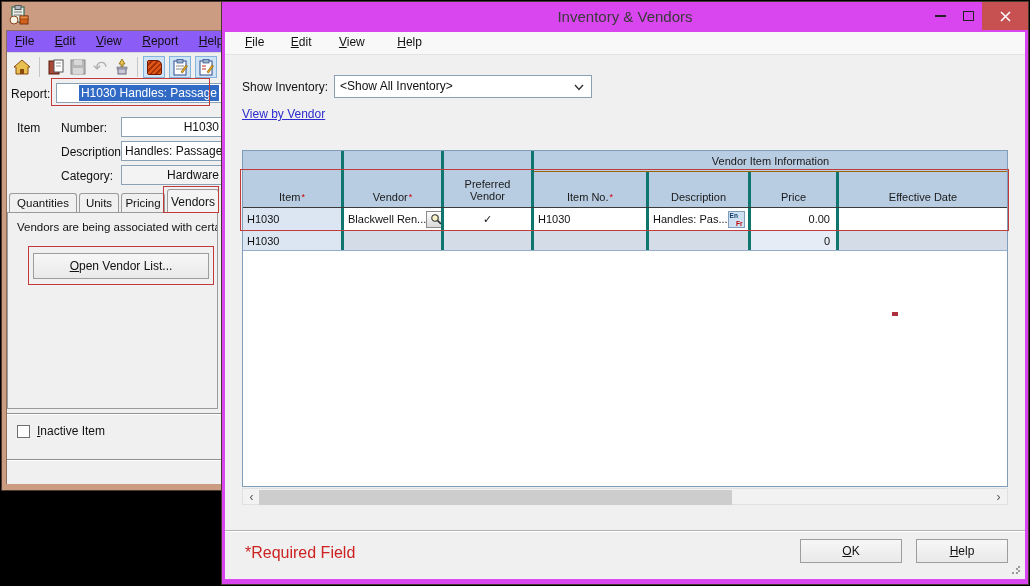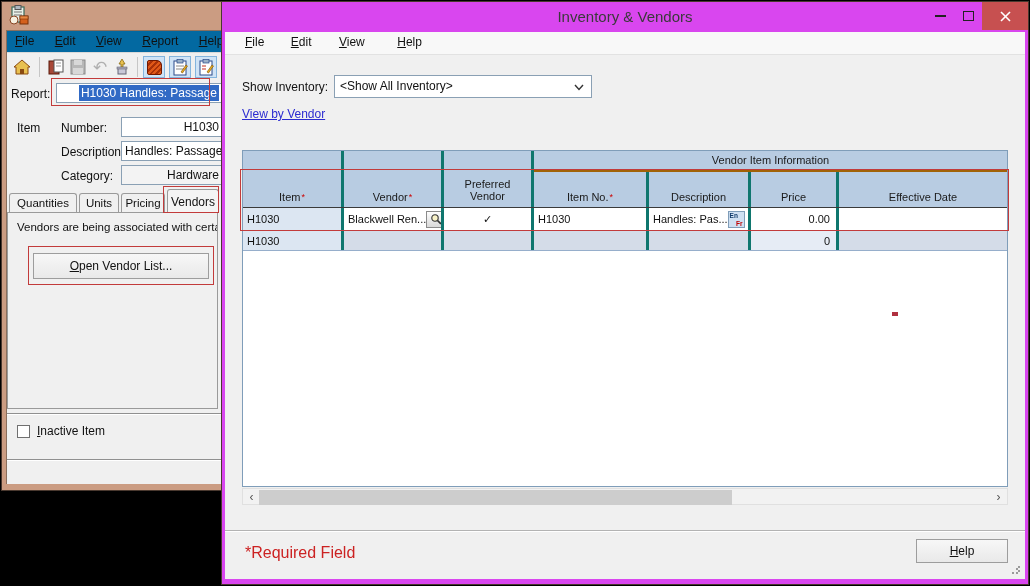--- a/index.html
+++ b/index.html
@@ -14,21 +14,21 @@
          font-size:12px; color:#111; text-align:center; position:absolute; }
   .btn::first-letter { text-decoration:underline; }
   .red-rect { position:absolute; border:1px solid #c23b3b; pointer-events:none; z-index:40; }
 
   
   .left-win { position:absolute; left:2px; top:2px; width:220px; height:488px;
               background:#cb9c82; outline:1px solid #4a392f; }
   .lw-titlebar { position:absolute; left:0; top:0; width:100%; height:28px; }
   .lw-client { position:absolute; left:4px; top:28px; right:0; bottom:6px;
                background:#f0f0f0; border-left:1px solid #8a6f5d; border-top:1px solid #8a6f5d; }
-  .lw-menubar { position:absolute; left:0; top:0; width:100%; height:22px; background:#0369a1;
+  .lw-menubar { position:absolute; left:0; top:0; width:100%; height:22px; background:#8b5cf6;
                 border-bottom:1px solid #d9d9d9; white-space:nowrap; }
   .lw-toolbar { position:absolute; left:0; top:22px; width:100%; height:30px; background:#f0f0f0; }
   .tool-ic { position:absolute; width:22px; height:22px; top:3px; display:flex;
              align-items:center; justify-content:center; }
   .tool-ic.hl { background:#cfe3f6; border:1px solid #84b4dd; }
   .tool-sep { position:absolute; top:4px; width:1px; height:20px; background:#c6c6c6; }
   .fld-label { position:absolute; font-size:12px; color:#111; }
   .text-field { position:absolute; height:20px; background:#fff; border:1px solid #8aa0b4;
                 font-size:12px; color:#111; padding:2px 3px; overflow:hidden; white-space:nowrap;text-align:right; }
   .sel-highlight { background:#316ac5; color:#fff; padding:1px 2px; }
@@ -63,21 +63,21 @@
   
   .vtable { position:absolute; left:17px; top:118px; width:766px; height:337px;
             background:#fff; border:1px solid #7f9db9; }
   .trow { display:flex; width:100%; }
   .tc { border-right:3px solid #0f766e; overflow:hidden; white-space:nowrap; }
   .c0{width:101px}.c1{width:100px}.c2{width:90px}.c3{width:115px}.c4{width:102px}.c5{width:88px}
   .c6{flex:1; border-right:none;}
   .grp-row { height:21px; background:#b8cce2; }
   .grp-row .tc { height:100%; }
   .grp-merged { flex:1; border-right:none; display:flex; align-items:center; justify-content:center;
-                font-size:11px; color:#1a1a1a; border-bottom:3px solid #a16207;text-align:center; }
+                font-size:11px; color:#1a1a1a; border-bottom:1px solid #a16207;text-align:center; }
   .hdr-row { height:36px; background:#b8cce2; border-bottom:1px solid #3a3a3a; }
   .hdr-row .tc { display:flex; align-items:flex-end; justify-content:center; font-size:11px;
                  color:#1a1a1a; padding-bottom:4px; line-height:12px; text-align:center; }
   .hdr-row .c2 { align-items:center; padding-bottom:0; }
   .req { color:#cc0000; font-size:9px; vertical-align:super; margin-left:1px; }
   .data-row { font-size:11px; color:#111; }
   .row1 { height:23px; border-bottom:1px solid #96aecb; }
   .row2 { height:20px; border-bottom:1px solid #96aecb; }
   .data-row .tc { display:flex; align-items:center; padding:0 4px; }
   .data-row .c5 { justify-content:flex-end; padding-right:6px; }
@@ -340,18 +340,19 @@
       <div class="red-dash" data-name="annotation-red-mark"></div>
 
       <div class="hscroll" data-name="horizontal-scrollbar">
         <div class="sc-arrow" data-name="scroll-left-arrow">‹</div>
         <div class="sc-thumb" data-name="scrollbar-thumb"></div>
         <div class="sc-arrow" style="margin-left:auto" data-name="scroll-right-arrow">›</div>
       </div>
 
       <div class="bottom-div" data-name="divider"></div>
       <div class="req-note" data-name="required-field-note">*Required Field</div>
+      <button class="btn" style="left:575px;top:507px;width:102px;height:24px" data-name="ok-button">OK</button>
       <button class="btn" style="left:691px;top:507px;width:92px;height:24px" data-name="help-button">Help</button>
       <div class="grip" data-name="resize-grip"></div>
     </div>
   </div>
 
 </div>
 
 </body></html>

